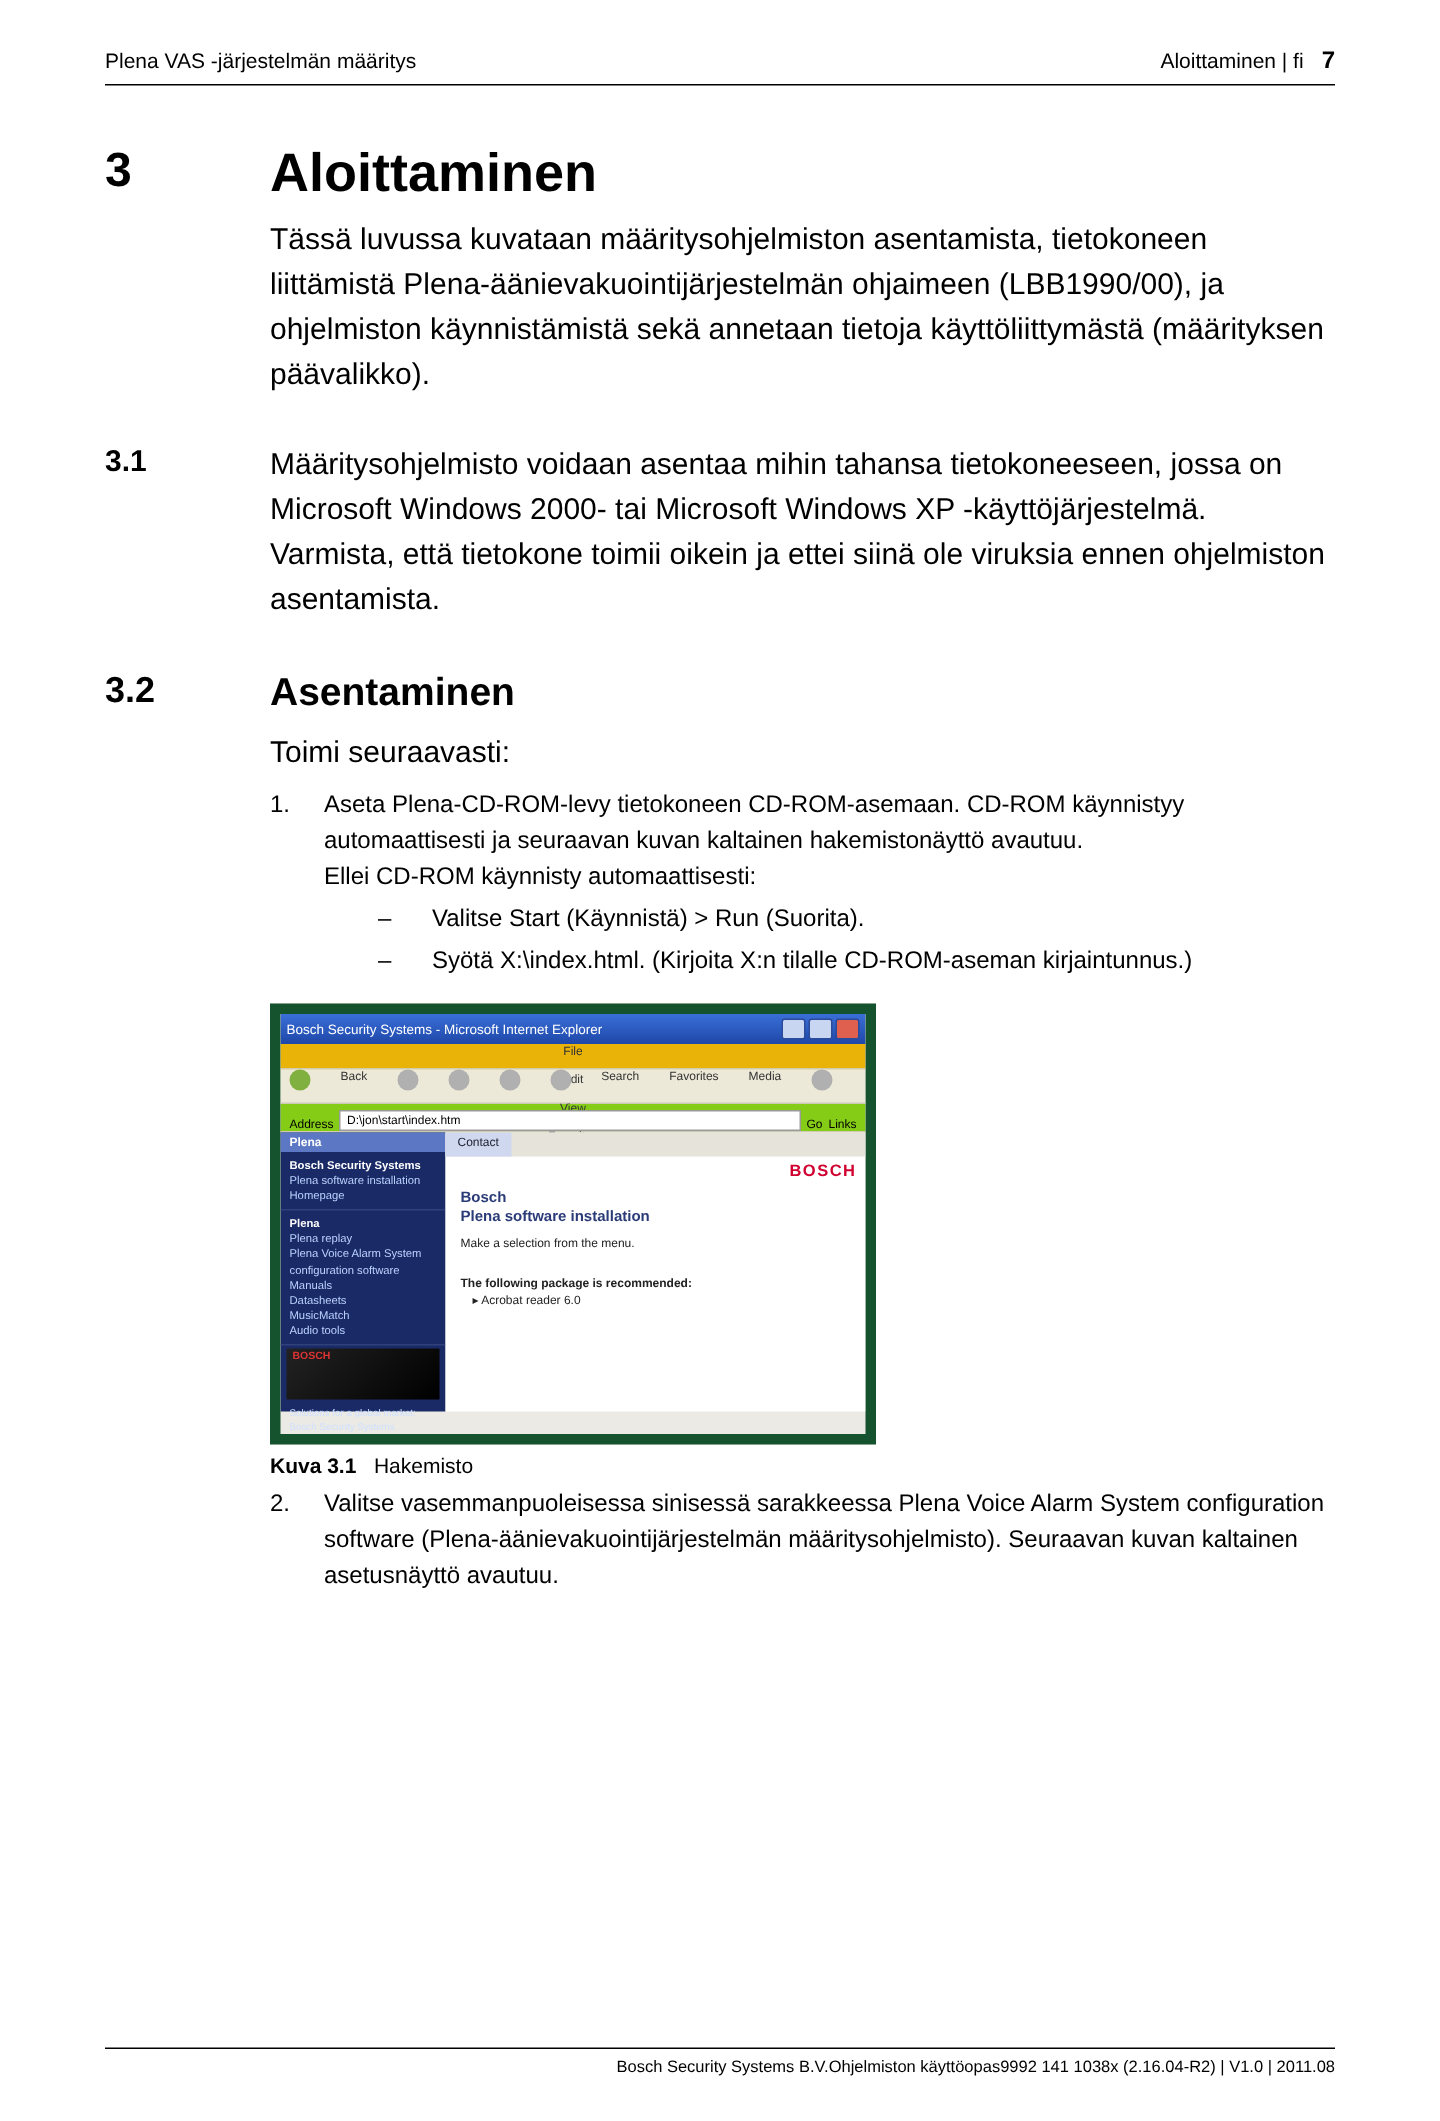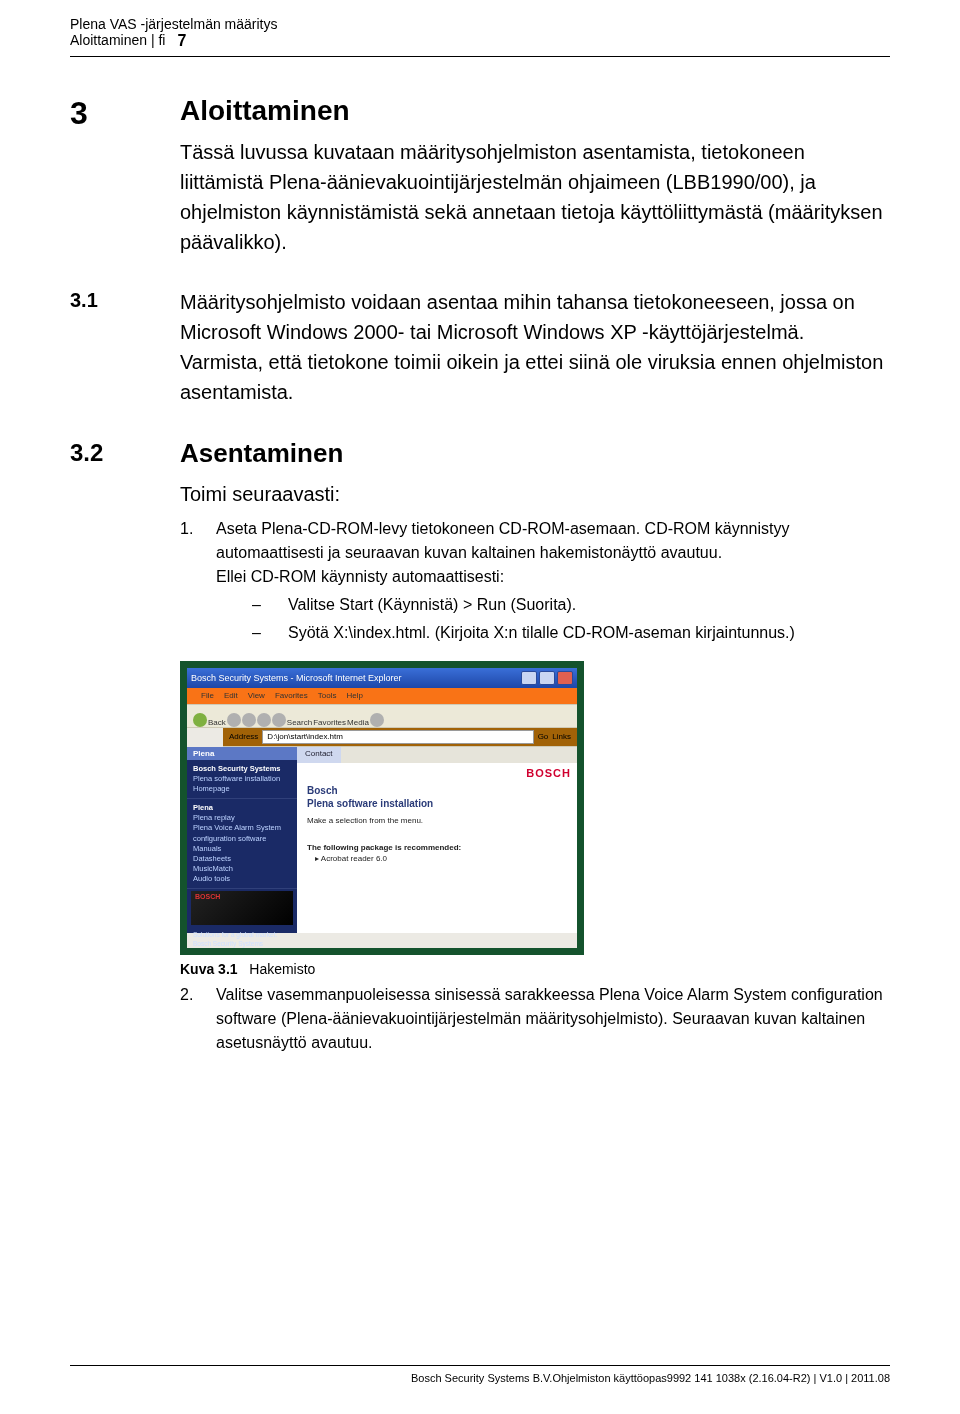--- a/index.html
+++ b/index.html
@@ -1,48 +1,48 @@
 <!DOCTYPE html>
 <html><head>
 <meta charset="utf-8">
 <style>
   @page { size: 960px 1414px; margin:0; }
   html,body{margin:0;padding:0;background:#fff;color:#000;font-family:Arial,Helvetica,sans-serif;}
   .page{position:relative;width:960px;height:1414px;box-sizing:border-box;padding:0 70px;}
-  .hdr{display:flex;justify-content:space-between;align-items:baseline;font-size:14px;padding-top:16px;flex-direction:column;}
+  .hdr{display:flex;justify-content:space-between;align-items:baseline;font-size:14px;padding-top:32px;}
   .hdr .right{display:flex;gap:12px;justify-content:flex-end;}
   .hdr .pgno{font-weight:bold;font-size:16px;}
   hr.rule{border:none;border-top:1.5px solid #000;margin:6px 0 0 0;}
   .content{padding-top:40px;}
   .row{display:flex;align-items:flex-start;}
   .lnum{width:110px;flex:0 0 110px;font-family:Arial,Helvetica,sans-serif;}
   .lnum.big{font-size:32px;font-weight:bold;line-height:1;}
   .lnum.med{font-size:20px;font-weight:bold;line-height:1.3;}
   .rcol{flex:1;}
-  h1{font-size:28px;font-weight:bold;margin:0 0 12px 0;line-height:1;}
+  h1{font-size:36px;font-weight:bold;margin:0 0 12px 0;line-height:1;}
   h2txt, .h2txt{font-size:22px;font-weight:bold;margin:0 0 8px 0;display:block;line-height:1.3;}
   p{margin:0 0 8px 0;font-size:20px;line-height:1.5;}
   .list{margin:4px 0 8px 0;}
   .list .li{display:flex;gap:16px;font-size:16px;line-height:1.5;margin-bottom:4px;}
   .li .marker{width:20px;flex:0 0 20px;}
   .sub{margin-left:36px;}
   .sub .li .marker{width:20px;}
   .figcap{font-size:14px;margin-top:6px;}
   .figcap b{font-weight:bold;}
   .screenshot{width:390px;height:280px;border:7px solid #14532d;background:#eceae4;position:relative;margin-top:6px;overflow:hidden;font-family:Tahoma,Arial,sans-serif;}
   
   .ss-titlebar{height:20px;background:linear-gradient(#3a6fd8,#1e47a8);color:#fff;font-size:9px;display:flex;align-items:center;padding:0 4px;justify-content:space-between;}
   .ss-titlebar .btns{display:flex;gap:2px;}
   .ss-btn{width:14px;height:12px;background:#c9d6f2;border:1px solid #2a4a9a;border-radius:2px;}
   .ss-btn.close{background:#e06050;}
-  .ss-menubar{height:16px;background:#f97316;font-size:8px;display:flex;align-items:center;gap:10px;padding:0 14px;color:#333;border-bottom:1px solid #cfcab6;}
-  .ss-toolbar{height:22px;background:#ece9d8;display:flex;align-items:flex-end;gap:1px;padding:0 6px;border-bottom:1px solid #cfcab6;font-size:8px;color:#333;}
+  .ss-menubar{height:16px;background:#eab308;font-size:8px;display:flex;align-items:center;gap:10px;padding:0 14px;color:#333;border-bottom:1px solid #cfcab6;flex-direction:column;}
+  .ss-toolbar{height:22px;background:#ece9d8;display:flex;align-items:flex-start;gap:20px;padding:0 6px;border-bottom:1px solid #cfcab6;font-size:8px;color:#333;}
   .ss-icn{width:14px;height:14px;border-radius:50%;background:#7fb040;display:inline-block;}
   .ss-icn.gray{background:#b0b0b0;}
-  .ss-addr{height:18px;background:#a16207;display:flex;align-items:center;gap:4px;padding:0 6px;border-bottom:1px solid #cfcab6;font-size:8px;margin-left:36px;}
+  .ss-addr{height:18px;background:#84cc16;display:flex;align-items:flex-end;gap:4px;padding:0 6px;border-bottom:1px solid #cfcab6;font-size:8px;}
   .ss-addr .field{flex:1;height:12px;background:#fff;border:1px solid #9a9a9a;display:flex;align-items:center;padding:0 4px;}
   .ss-body{display:flex;height:186px;}
   .ss-side{width:110px;background:#1a2a66;color:#cfe0ff;font-size:8px;}
   .ss-side .tab{background:#5c78c5;color:#fff;padding:2px 6px;font-weight:bold;}
   .ss-side .sec{padding:4px 6px;border-bottom:1px solid #30407a;font-size:7.5px;line-height:1.35;}
   .ss-side .sec b{color:#fff;}
   .ss-side .sec .it{color:#bcd2ff;}
   .ss-side .tagimg{height:34px;background:linear-gradient(135deg,#222,#000);margin:2px 4px;position:relative;}
   .ss-side .tagimg::after{content:"BOSCH";position:absolute;left:4px;top:2px;color:#d33;font-size:7px;font-weight:bold;}
   .ss-side .foot{font-size:6.5px;color:#cfe0ff;padding:4px 6px;line-height:1.3;}

